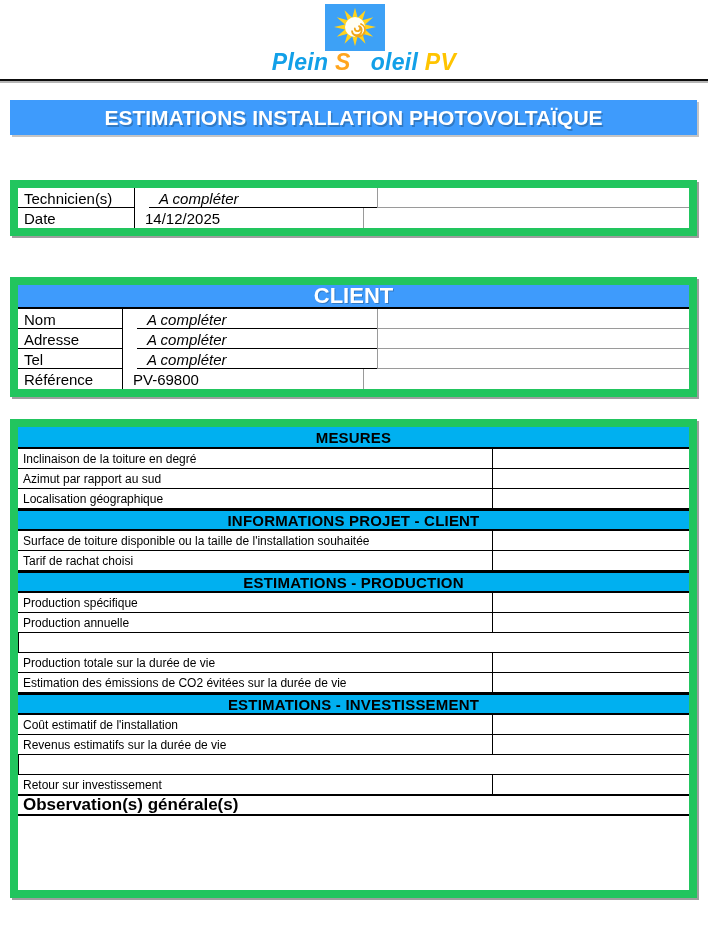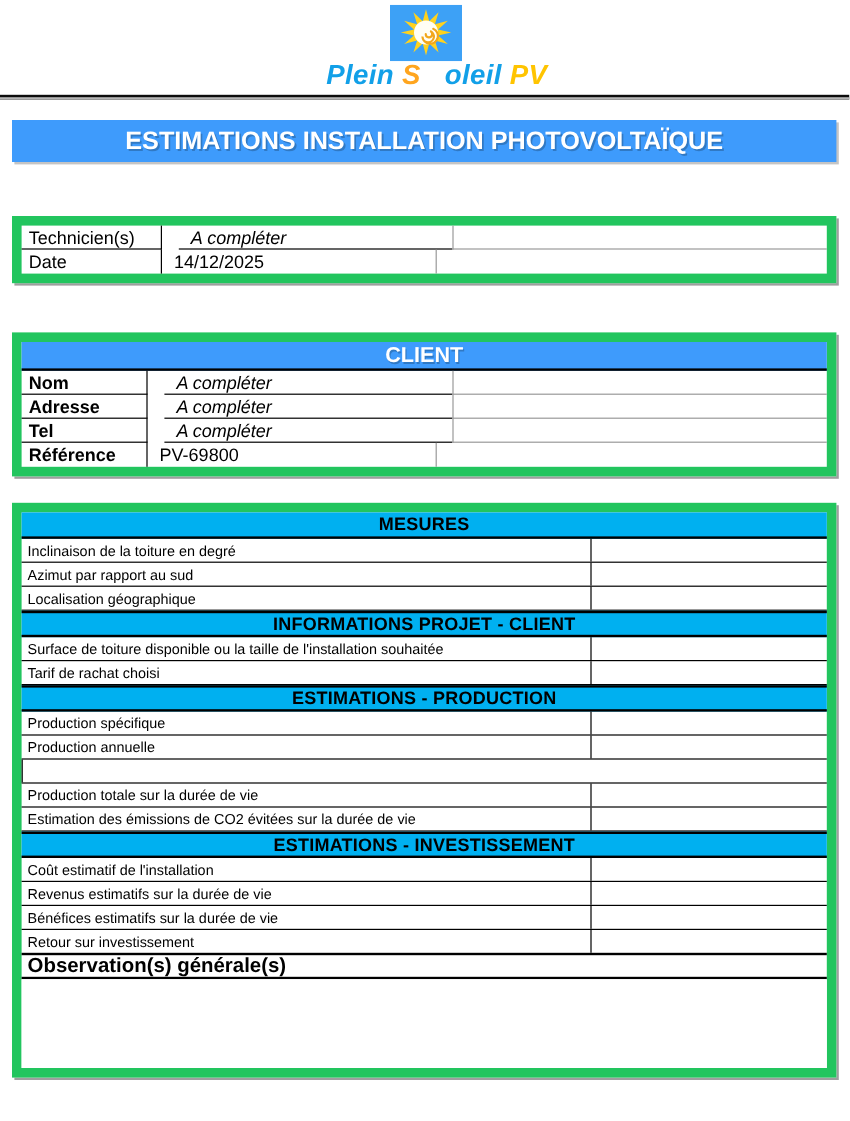--- a/index.html
+++ b/index.html
@@ -59,26 +59,26 @@
 
   
   .meta-table { top:180px; }
   .meta-lbl { width:117px; }
   .meta-val { width:228px; }
 
   
   .client-table { top:277px; }
   .client-header {
     height:24px; background: var(--title-bar-blue);
-    color:#fff; font-weight:bold; font-size:18px;
+    color:#fff; font-weight:bold; font-size:22px;
     display:flex; align-items:center; justify-content:center;
     border-bottom:2px solid #000;
     text-shadow: 1px 1px 0 rgba(0,0,0,0.22);
   }
-  .client-lbl { width:105px; font-weight:bold; }
+  .client-lbl { width:105px; font-weight:normal; }
   .client-val { width:240px; }
 
   
   .main-table { top:419px; height:479px; display:flex; flex-direction:column; }
   .sections { display:contents; }
   .sec-header {
     flex:0 0 auto; height:22px;
     background: var(--section-blue);
     font-weight:bold; font-size:15px; color:#000;
     display:flex; align-items:center; justify-content:center;
@@ -181,21 +181,20 @@
         </div><div class="d-row">
           <div class="d-label">Estimation des émissions de CO2 évitées sur la durée de vie</div>
           <div class="d-val"></div>
         </div><div class="sec-header">ESTIMATIONS - INVESTISSEMENT</div><div class="d-row">
           <div class="d-label">Coût estimatif de l'installation</div>
           <div class="d-val"></div>
         </div><div class="d-row">
           <div class="d-label">Revenus estimatifs sur la durée de vie</div>
           <div class="d-val"></div>
         </div><div class="d-row">
-          <div class="d-label">Bénéfices estimatifs sur la durée de vie</div>
           <div class="d-val"></div>
         </div><div class="d-row">
           <div class="d-label">Retour sur investissement</div>
           <div class="d-val"></div>
         </div></div>
     <div class="obs-header">Observation(s) générale(s)</div>
     <div class="obs-box"></div>
   </div>
 
 </div>

